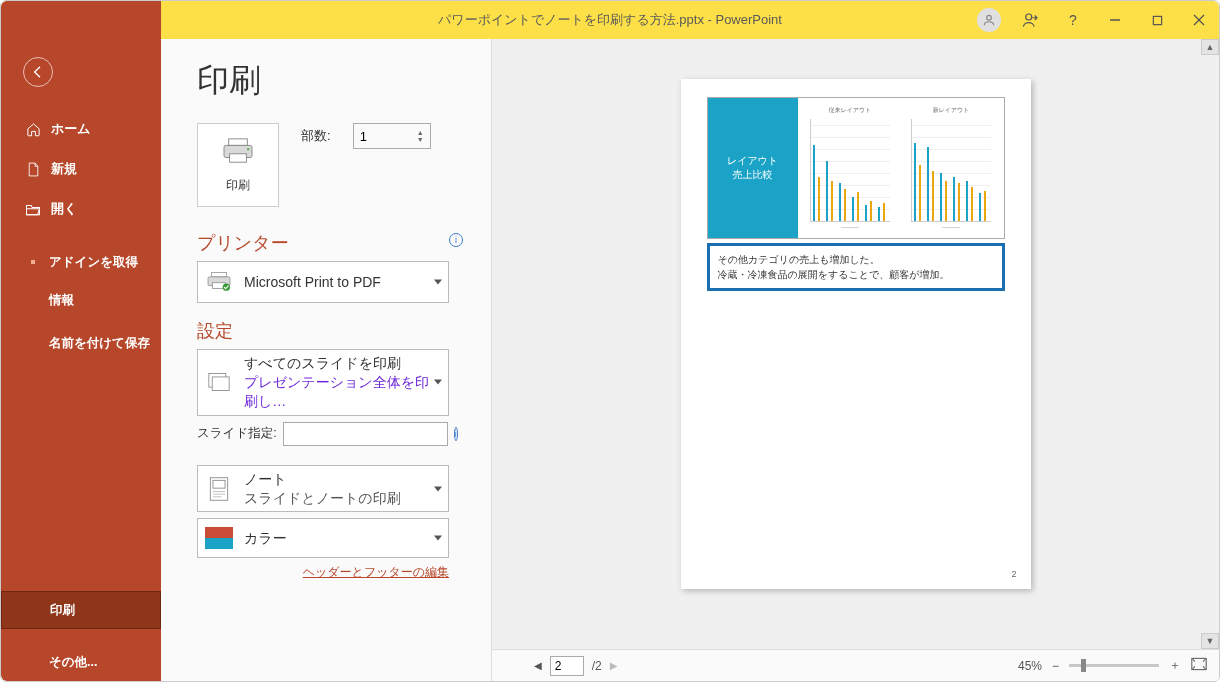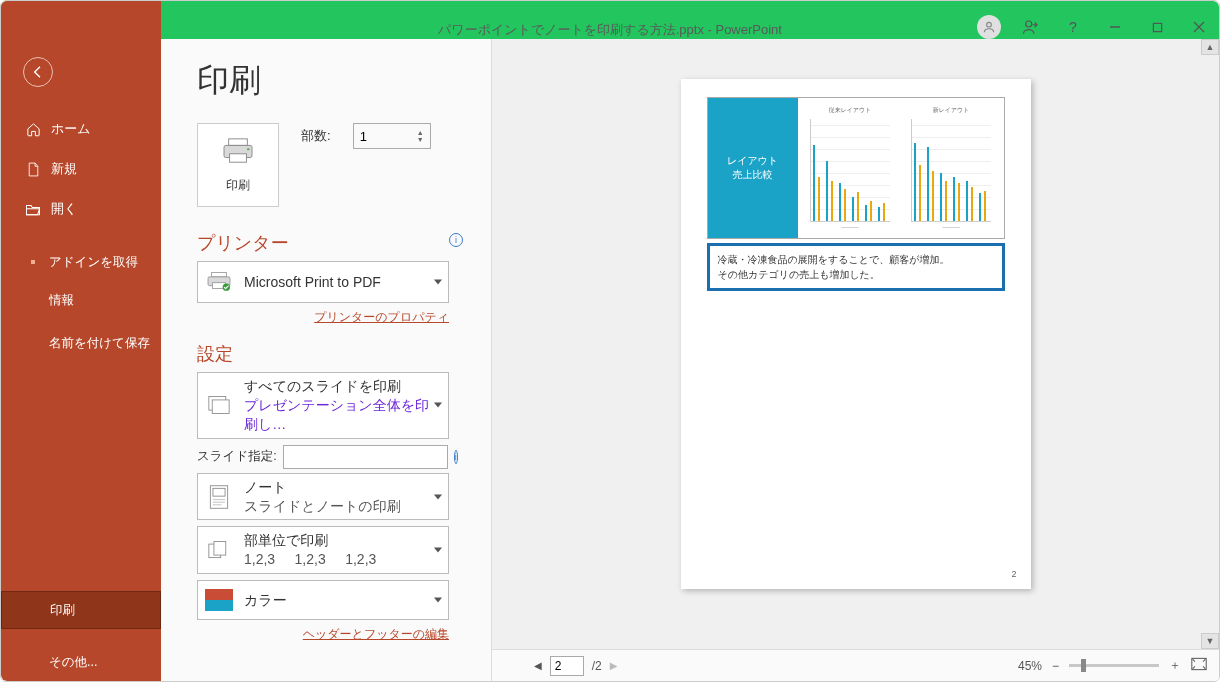--- a/index.html
+++ b/index.html
@@ -1,29 +1,29 @@
 <!DOCTYPE html>
 <html><head>
 <meta charset="utf-8">
 <style>
   * { margin: 0; padding: 0; box-sizing: border-box; font-family: "Segoe UI", "Yu Gothic UI", Meiryo, sans-serif; }
   body { width: 1220px; height: 682px; overflow: hidden; background: #fff; }
   .app { width: 1220px; height: 682px; display: flex; flex-direction: column; border: 1px solid #ccc; border-radius: 6px; overflow: hidden; }
   
-  .titlebar { height: 38px; display: flex; align-items: flex-end; justify-content: center; position: relative; background: #22c55e; border-top-left-radius: 6px; border-top-right-radius: 6px; }
+  .titlebar { height: 38px; display: flex; align-items: center; justify-content: center; position: relative; background: #fde047; border-top-left-radius: 6px; border-top-right-radius: 6px; }
   .titlebar-left { position: absolute; left: 0; width: 160px; height: 100%; background: #b7472a; border-top-left-radius: 6px; }
   .titlebar-title { font-size: 13px; color: #5a5a5a; }
   .titlebar-actions { position: absolute; right: 8px; display: flex; align-items: center; gap: 18px; }
   .tb-btn { width: 24px; height: 24px; display: flex; align-items: center; justify-content: center; color: #555; font-size: 14px; cursor: pointer; }
   .tb-avatar { width: 24px; height: 24px; border-radius: 50%; background: #e0e0e0; display: flex; align-items: center; justify-content: center; }
   
   .body { flex: 1; display: flex; min-height: 0; }
   .sidebar { width: 160px; background: #b7472a; color: #fff; display: flex; flex-direction: column; padding-top: 18px; border-bottom-left-radius: 6px; }
   .back-btn { width: 30px; height: 30px; border: 1px solid #e9c0b5; border-radius: 50%; margin-left: 22px; margin-bottom: 22px; display: flex; align-items: center; justify-content: center; cursor: pointer; }
-  .nav-item { height: 40px; display: flex; align-items: center; padding-left: 24px; font-size: 13px; cursor: pointer; gap: 10px; }
+  .nav-item { height: 40px; display: flex; align-items: center; padding-left: 24px; font-size: 13px; cursor: pointer; gap: 10px; font-weight: bold; }
   .nav-item.sub { padding-left: 48px; font-size: 12.5px; height: 38px; }
   .nav-item .dot { width: 4px; height: 4px; background: #f0b090; position: absolute; margin-left: -18px; }
   .nav-item.active { background: #8f3519; border: 1px solid #70270f; }
   .nav-item.disabled { color: #d8a08f; }
   
   .main { flex: 1; display: flex; background: #fafafa; min-width: 0; }
   .left-panel { width: 330px; padding: 20px 30px 10px 36px; display: flex; flex-direction: column; }
   .page-title { font-size: 32px; font-weight: 400; color: #333; margin-bottom: 20px; }
   .print-row { display: flex; align-items: flex-start; gap: 22px; margin-bottom: 14px; }
   .print-btn { width: 82px; height: 84px; border: 1px solid #ccc; background: #fff; display: flex; flex-direction: column; align-items: center; justify-content: center; cursor: pointer; gap: 8px; }
@@ -31,21 +31,21 @@
   .copies-label { font-size: 13px; color: #333; align-self: flex-start; margin-top: 4px; }
   .copies-input { width: 78px; height: 26px; border: 1px solid #aaa; padding: 0 6px; font-size: 13px; align-self: flex-start; display: flex; align-items: center; justify-content: space-between; }
   .spin { display:flex; flex-direction:column; font-size:7px; color:#666; line-height:7px; }
   .section-head { font-size: 18px; color: #b7472a; margin-top: 10px; margin-bottom: 6px; font-weight: 400; position: relative; }
   .info-circle { position: absolute; right: -2px; top: 2px; width: 14px; height: 14px; border: 1px solid #3a7cc8; border-radius: 50%; color: #3a7cc8; font-size: 9px; display: flex; align-items: center; justify-content: center; }
   .dropdown { width: 252px; min-height: 42px; border: 1px solid #bbb; background: #fff; display: flex; align-items: center; padding: 4px 6px; gap: 10px; cursor: pointer; position: relative; margin-bottom: 6px; }
   .dropdown .dd-icon { width: 30px; height: 30px; display: flex; align-items: center; justify-content: center; flex-shrink: 0; }
   .dropdown .dd-text { flex: 1; font-size: 14px; color: #333; line-height: 1.35; overflow: hidden; }
   .dropdown .dd-caret { position: absolute; right: 6px; top: 50%; transform: translateY(-50%); width: 0; height: 0; border-left: 4px solid transparent; border-right: 4px solid transparent; border-top: 5px solid #555; }
   .right-link { display: block; text-align: right; font-size: 12px; color: #b7472a; text-decoration: underline; width: 252px; margin-bottom: 6px; cursor: pointer; }
-  .slides-row { display: flex; align-items: center; gap: 6px; width: 252px; margin-bottom: 4px; position: relative; }
+  .slides-row { display: flex; align-items: center; gap: 6px; width: 252px; margin-bottom: 19px; position: relative; }
   .slides-row label { font-size: 12.5px; color: #333; white-space: nowrap; }
   .slides-row input { flex: 1; height: 24px; border: 1px solid #aaa; padding: 0 4px; font-size: 12px; }
   .slides-row .info-circle { position: static; }
   .color-swatch { width: 28px; height: 22px; display: flex; flex-direction: column; }
   .color-swatch div { flex: 1; }
   
   .preview-panel { flex: 1; display: flex; flex-direction: column; border-left: 1px solid #ddd; position: relative; background: #f0f0f0; }
   .preview-canvas { flex: 1; display: flex; align-items: flex-start; justify-content: center; overflow: hidden; padding-top: 40px; position: relative; }
   .preview-scroll { position: absolute; right: 0; top: 0; bottom: 0; width: 18px; background: #f0f0f0; }
   .preview-scroll .arrow-up { position:absolute; top:0; width:100%; height:16px; display:flex; align-items:center; justify-content:center; font-size:9px; color:#666; background:#e4e4e4; border:1px solid #ccc;}
@@ -206,21 +206,20 @@
                 <rect x="9" y="16" width="18" height="8" fill="#fff" stroke="#888"></rect>
                 <circle cx="28" cy="22" r="5" fill="#3a9b3a"></circle>
                 <path d="M25 22l2 2 4-4" stroke="#fff" stroke-width="1.5" fill="none"></path>
               </svg>
           </span>
           <span class="dd-text">
             <div>Microsoft Print to PDF</div>
           </span>
           <span class="dd-caret"></span>
         </div>
-        <a class="right-link">プリンターのプロパティ</a>
 
         <div class="section-head">設定</div>
 
         <div class="dropdown">
           <span class="dd-icon">
             <svg width="26" height="22" viewBox="0 0 30 26">
                 <rect x="3" y="3" width="20" height="16" fill="#fff" stroke="#888"></rect>
                 <rect x="7" y="7" width="20" height="16" fill="#fff" stroke="#888"></rect>
               </svg>
           </span>
@@ -247,33 +246,20 @@
                 <line x1="5" y1="24" x2="15" y2="24" stroke="#bbb"></line>
               </svg>
           </span>
           <span class="dd-text">
             <div>ノート</div>
             <div style="color:#555">スライドとノートの印刷</div>
           </span>
           <span class="dd-caret"></span>
         </div>
 
-        <div class="dropdown">
-          <span class="dd-icon">
-            <svg width="26" height="22" viewBox="0 0 30 26">
-                <rect x="3" y="6" width="14" height="16" fill="#fff" stroke="#888"></rect>
-                <rect x="9" y="3" width="14" height="16" fill="#fff" stroke="#888"></rect>
-              </svg>
-          </span>
-          <span class="dd-text">
-            <div>部単位で印刷</div>
-            <div style="color:#555; white-space:pre">1,2,3     1,2,3     1,2,3</div>
-          </span>
-          <span class="dd-caret"></span>
-        </div>
 
 
         <div class="dropdown" style="min-height:40px">
           <span class="dd-icon">
             <div class="color-swatch">
                 <div style="background:#c94c36"></div>
                 <div style="background:#1aa3c7"></div>
               </div>
           </span>
           <span class="dd-text">
@@ -338,22 +324,22 @@
                       <div style="width: 2px;"></div>
                       <div class="bar" style="background: rgb(26, 163, 199); height: 28%;"></div>
                       <div class="bar" style="background: rgb(232, 168, 14); height: 30.4%;"></div>
                       <div style="width: 2px;"></div>
                     </div>
                   <div class="mini-xaxis">─────</div>
                 </div>
               </div>
             </div>
             <div class="notes-box">
+              <div>その他カテゴリの売上も増加した。</div>
               <div>冷蔵・冷凍食品の展開をすることで、顧客が増加。</div>
-              <div>その他カテゴリの売上も増加した。</div>
             </div>
             <div class="page-num">2</div>
           </div>
           <div class="preview-scroll">
             <div class="arrow-up">▲</div>
             <div class="arrow-down">▼</div>
           </div>
         </div>
         <div class="preview-status">
           <div class="ps-left">

